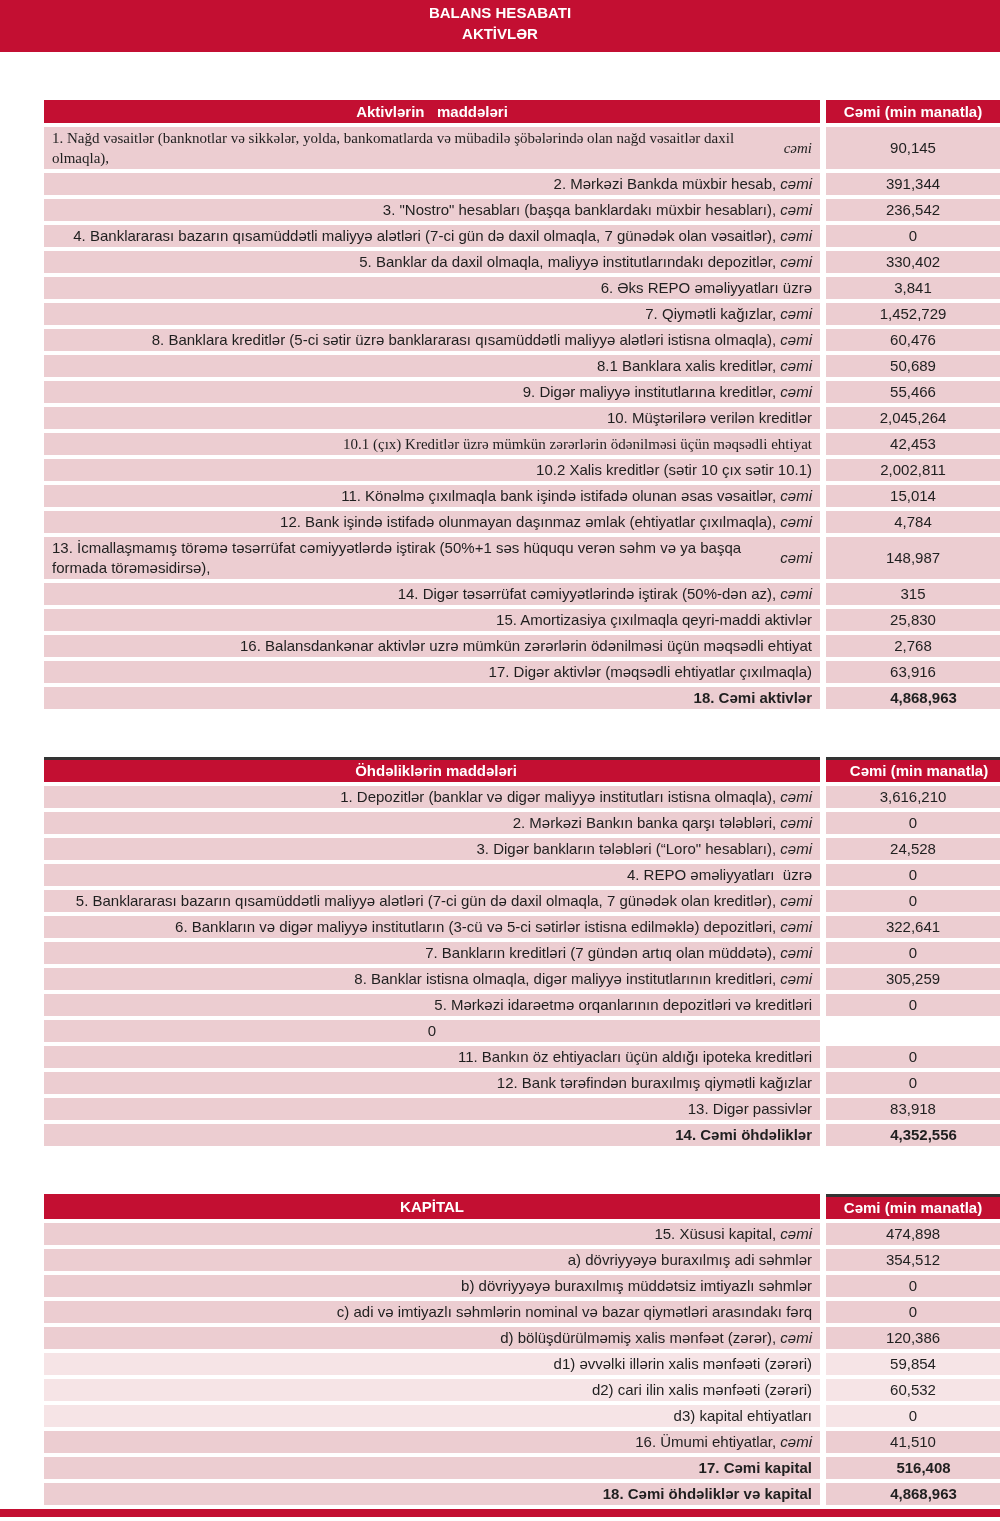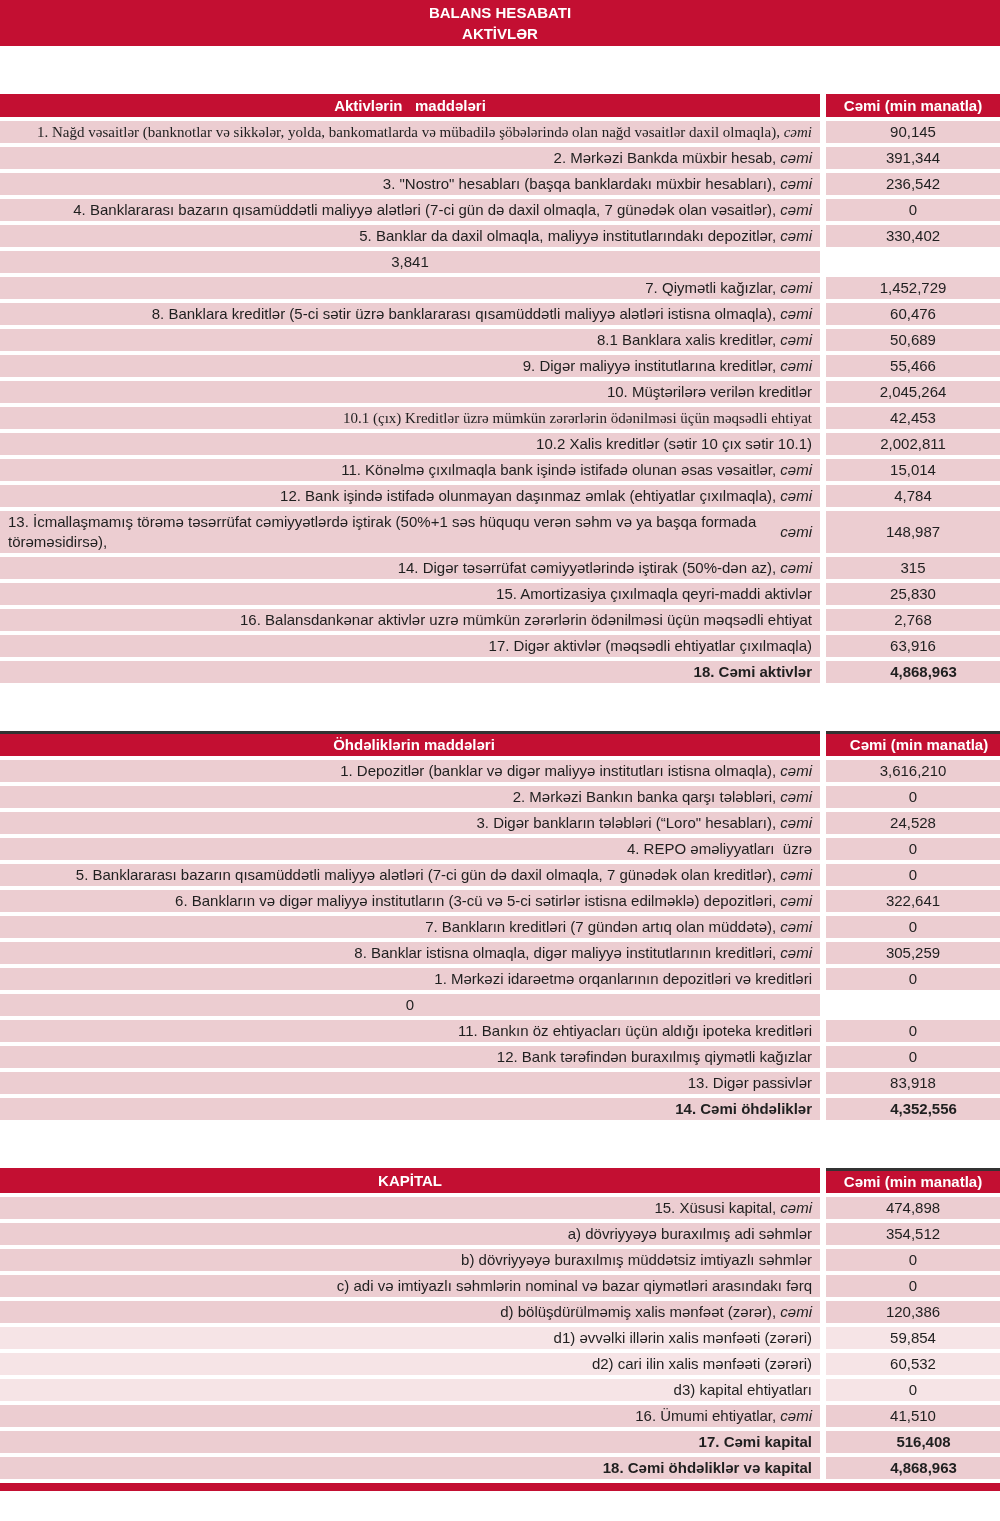--- a/index.html
+++ b/index.html
@@ -18,32 +18,33 @@
     color:var(--body-text);
     font-size:15px;
   }
   
   .title-bar{
     background:var(--accent-red);
     color:var(--header-text);
     text-align:center;
     font-weight:bold;
     padding:2px 0 3px 0;
-    height:46px;
+    height:52px;
   }
   .title-bar div{line-height:21px;font-size:15px;}
   
   #tables{display:block;}
   .fin-table{margin-top:48px;}
   .fin-table:first-child{margin-top:48px;}
   .row{
     display:grid;
     grid-template-columns:1fr 174px;
     column-gap:6px;
     margin-bottom:4px;
+    margin-left:44px;
   }
   .cell{
     background:var(--row-pink);
     display:flex;
     align-items:center;
     min-height:22px;
     padding:1px 8px;
     line-height:20px;
   }
   .label-cell{justify-content:flex-end;text-align:left;}
@@ -118,20 +119,24 @@
     <div class="cell value-cell">0</div>
   </div>
           <div class="row data-row">
     <div class="cell label-cell">
       <span class="lbl">5. Banklar da daxil olmaqla, maliyyə institutlarındakı depozitlər, </span>
               <span class="sfx">cəmi</span>
     </div>
     <div class="cell value-cell">330,402</div>
   </div>
           <div class="row data-row">
+    <div class="cell label-cell">
+      <span class="lbl">6. Əks REPO əməliyyatları üzrə</span>
+              <span class="sfx"></span>
+    </div>
     <div class="cell value-cell">3,841</div>
   </div>
           <div class="row data-row">
     <div class="cell label-cell">
       <span class="lbl">7. Qiymətli kağızlar, </span>
               <span class="sfx">cəmi</span>
     </div>
     <div class="cell value-cell">1,452,729</div>
   </div>
           <div class="row data-row">
@@ -291,21 +296,21 @@
   </div>
           <div class="row data-row">
     <div class="cell label-cell">
       <span class="lbl">8. Banklar istisna olmaqla, digər maliyyə institutlarının kreditləri, </span>
               <span class="sfx">cəmi</span>
     </div>
     <div class="cell value-cell">305,259</div>
   </div>
           <div class="row data-row">
     <div class="cell label-cell">
-      <span class="lbl">1. Mərkəzi idarəetmə orqanlarının depozitləri və kreditləri</span>
+      <span class="lbl">5. Mərkəzi idarəetmə orqanlarının depozitləri və kreditləri</span>
               <span class="sfx"></span>
     </div>
     <div class="cell value-cell">0</div>
   </div>
           <div class="row data-row">
     <div class="cell value-cell">0</div>
   </div>
           <div class="row data-row">
     <div class="cell label-cell">
       <span class="lbl">11. Bankın öz ehtiyacları üçün aldığı ipoteka kreditləri</span>

